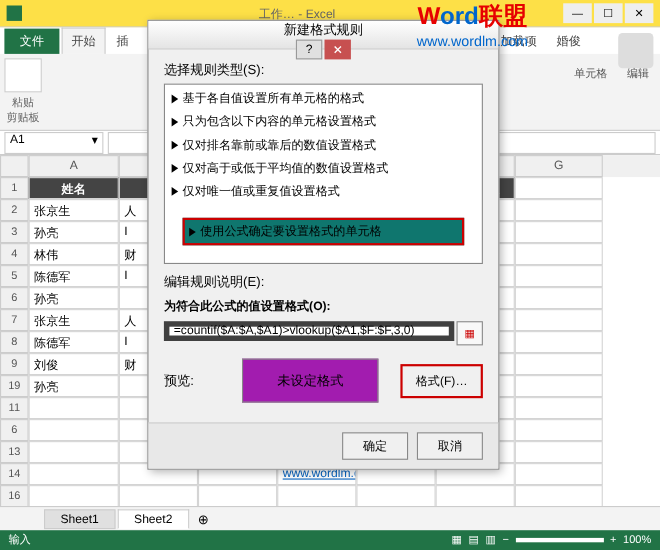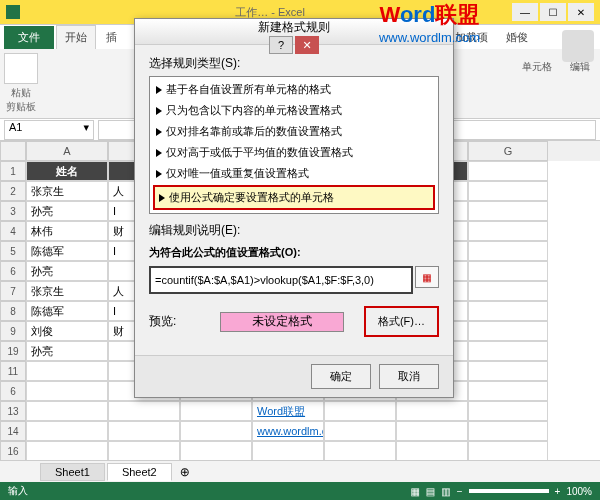--- a/index.html
+++ b/index.html
@@ -40,28 +40,28 @@
 .dlg-title { height: 26px; background: linear-gradient(#fff,#e4e4e4); display: flex; align-items: center; padding: 0 6px; border-bottom: 1px solid #ccc; font-size: 12px; flex-direction: column; }
 .dlg-title-text { flex: 1; }
 .dlg-win { display: flex; gap: 2px; }
 .dlg-wb { width: 24px; height: 18px; display: flex; align-items: center; justify-content: center; font-size: 11px; }
 .dlg-help { background: #e0e0e0; border: 1px solid #999; }
 .dlg-close { background: #c75050; color: #fff; }
 .dlg-body { padding: 10px 14px; }
 .dlg-label { font-size: 12px; margin-bottom: 4px; }
 .rule-list { background: #fff; border: 1px solid #888; padding: 2px; margin-bottom: 8px; }
 .rule-item { padding: 3px 4px; font-size: 11px; display: flex; align-items: center; gap: 4px; }
-.rule-item.sel { background: #fef9c3; border: 2px solid #c00; margin: 1px; }
+.rule-item.sel { background: #0f766e; border: 2px solid #c00; margin: 14px; }
 .tri { width: 0; height: 0; border-top: 4px solid transparent; border-bottom: 4px solid transparent; border-left: 6px solid #000; display: inline-block; }
 .desc-label { font-size: 12px; margin-bottom: 6px; }
 .formula-field { display: flex; gap: 2px; margin: 6px 0 12px; }
-.formula-input { flex: 1; height: 28px; border: 2px solid #404040; background: #fff; padding: 0 4px; font-size: 11px; display: flex; align-items: center; }
+.formula-input { flex: 1; height: 18px; border: 5px solid #404040; background: #fff; padding: 0 4px; font-size: 11px; display: flex; align-items: center; }
 .ref-btn { width: 24px; height: 22px; border: 1px solid #888; background: #f8f8f8; display: flex; align-items: center; justify-content: center; font-size: 10px; color: #c00; }
 .preview-row { display: flex; align-items: center; gap: 20px; margin-bottom: 8px; }
-.preview-box { flex: 1; height: 20px; border: 1px solid #888; background: #f9a8d4; display: flex; align-items: center; justify-content: center; font-size: 12px; margin-left: 24px; }
+.preview-box { flex: 1; height: 40px; border: 1px solid #888; background: #a21caf; display: flex; align-items: center; justify-content: center; font-size: 12px; margin-left: 24px; }
 .fmt-btn { padding: 6px 12px; border: 2px solid #c00; background: #f0f0f0; font-size: 11px; }
 .dlg-btns { display: flex; justify-content: flex-end; gap: 8px; padding: 8px 14px; border-top: 1px solid #ccc; background: #e8e8e8; }
 .dlg-btn { padding: 4px 18px; border: 1px solid #888; background: #f0f0f0; font-size: 11px; }
 .watermark { position: absolute; top: 0; right: 120px; z-index: 50; text-align: center; }
 .watermark .w1 { font-size: 22px; font-weight: bold; }
 .watermark .w1 .red { color: #e60000; } .watermark .w1 .blue { color: #0066cc; }
 .watermark .w2 { color: #0066cc; font-size: 13px; }
 .avatar { width: 32px; height: 32px; background: #ddd; border-radius: 4px; position: absolute; right: 6px; top: 30px; }
 .right-ribbon { position: absolute; right: 10px; top: 60px; display: flex; gap: 18px; }
 .right-ribbon div { font-size: 10px; color: #555; text-align: center; }

